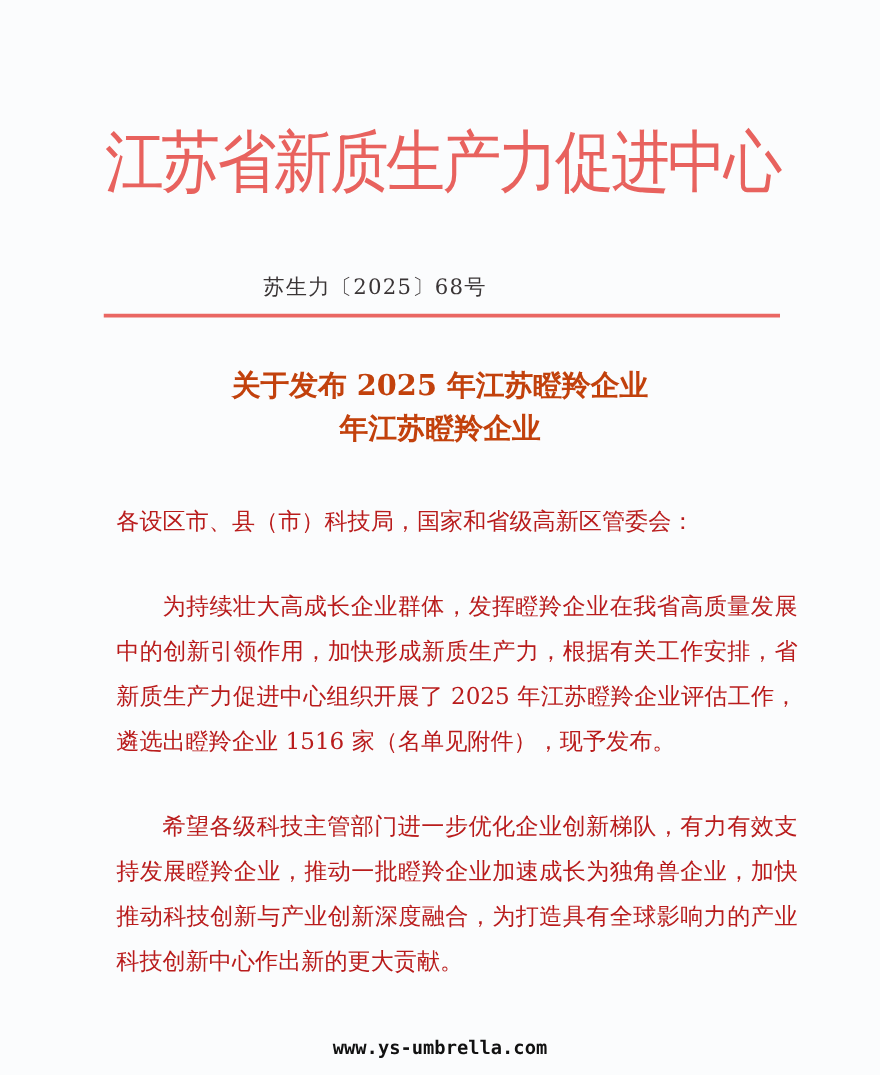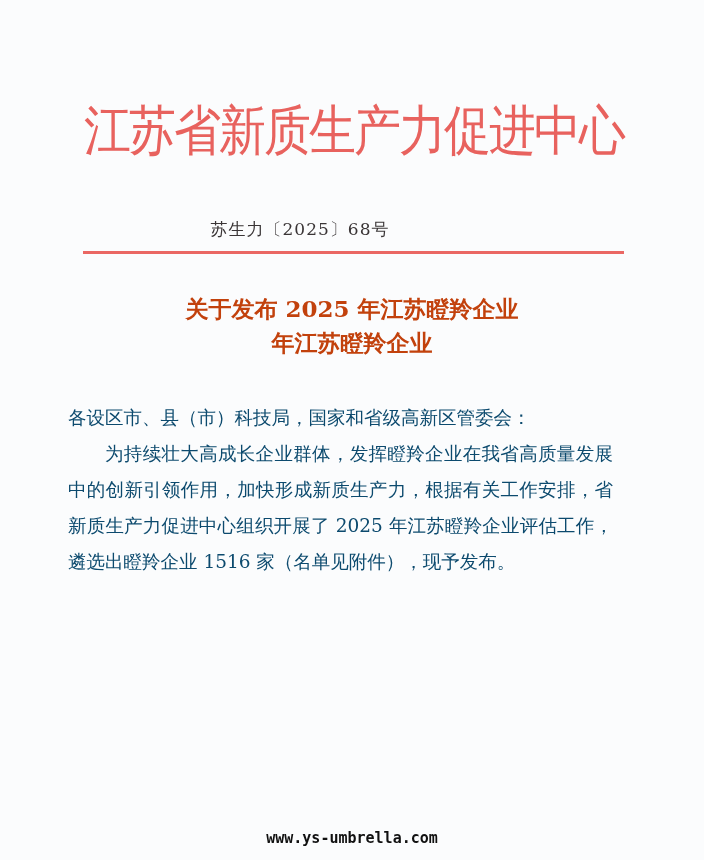--- a/index.html
+++ b/index.html
@@ -23,25 +23,25 @@
   }
   .redline {
     position: absolute; left: 83px; top: 251px; width: 541px; height: 3px;
     background: #ea6763;
   }
   .title {
     position: absolute; left: 0; top: 292px; width: 704px; text-align: center;
     font-size: 23px; font-weight: bold; line-height: 34px; color: #c2410c;
   }
   .body {
-    position: absolute; left: 68px; top: 400px; width: 545px;
-    font-size: 18.5px; line-height: 36px; color: #0c4a6e;
+    position: absolute; left: 93px; top: 400px; width: 545px;
+    font-size: 18.5px; line-height: 36px; color: #b91c1c;
   }
   .para { margin: 0; text-align: justify; text-align-last: left; }
-  .indent { text-indent: 37px; }
+  .indent { text-indent: 37px; margin-top: 32px; }
   .watermark {
     position: absolute; left: 0; top: 829px; width: 704px; text-align: center;
     font-family: "DejaVu Sans Mono", monospace; font-weight: bold; font-size: 15px;
     color: #111;
   }
 </style>
 </head>
 <body>
 
 <div class="masthead">江苏省新质生产力促进中心</div>
@@ -49,15 +49,16 @@
 <div class="redline"></div>
 
 <div class="title">
   <div>关于发布 2025 年江苏瞪羚企业</div>
   <div>年江苏瞪羚企业</div>
 </div>
 
 <div class="body">
   <p class="para">各设区市、县（市）科技局，国家和省级高新区管委会：</p>
   <p class="para indent">为持续壮大高成长企业群体，发挥瞪羚企业在我省高质量发展中的创新引领作用，加快形成新质生产力，根据有关工作安排，省新质生产力促进中心组织开展了 2025 年江苏瞪羚企业评估工作，遴选出瞪羚企业 1516 家（名单见附件），现予发布。</p>
+  <p class="para indent">希望各级科技主管部门进一步优化企业创新梯队，有力有效支持发展瞪羚企业，推动一批瞪羚企业加速成长为独角兽企业，加快推动科技创新与产业创新深度融合，为打造具有全球影响力的产业科技创新中心作出新的更大贡献。</p>
 </div>
 
 <div class="watermark">www.ys-umbrella.com</div>
 
 </body></html>

